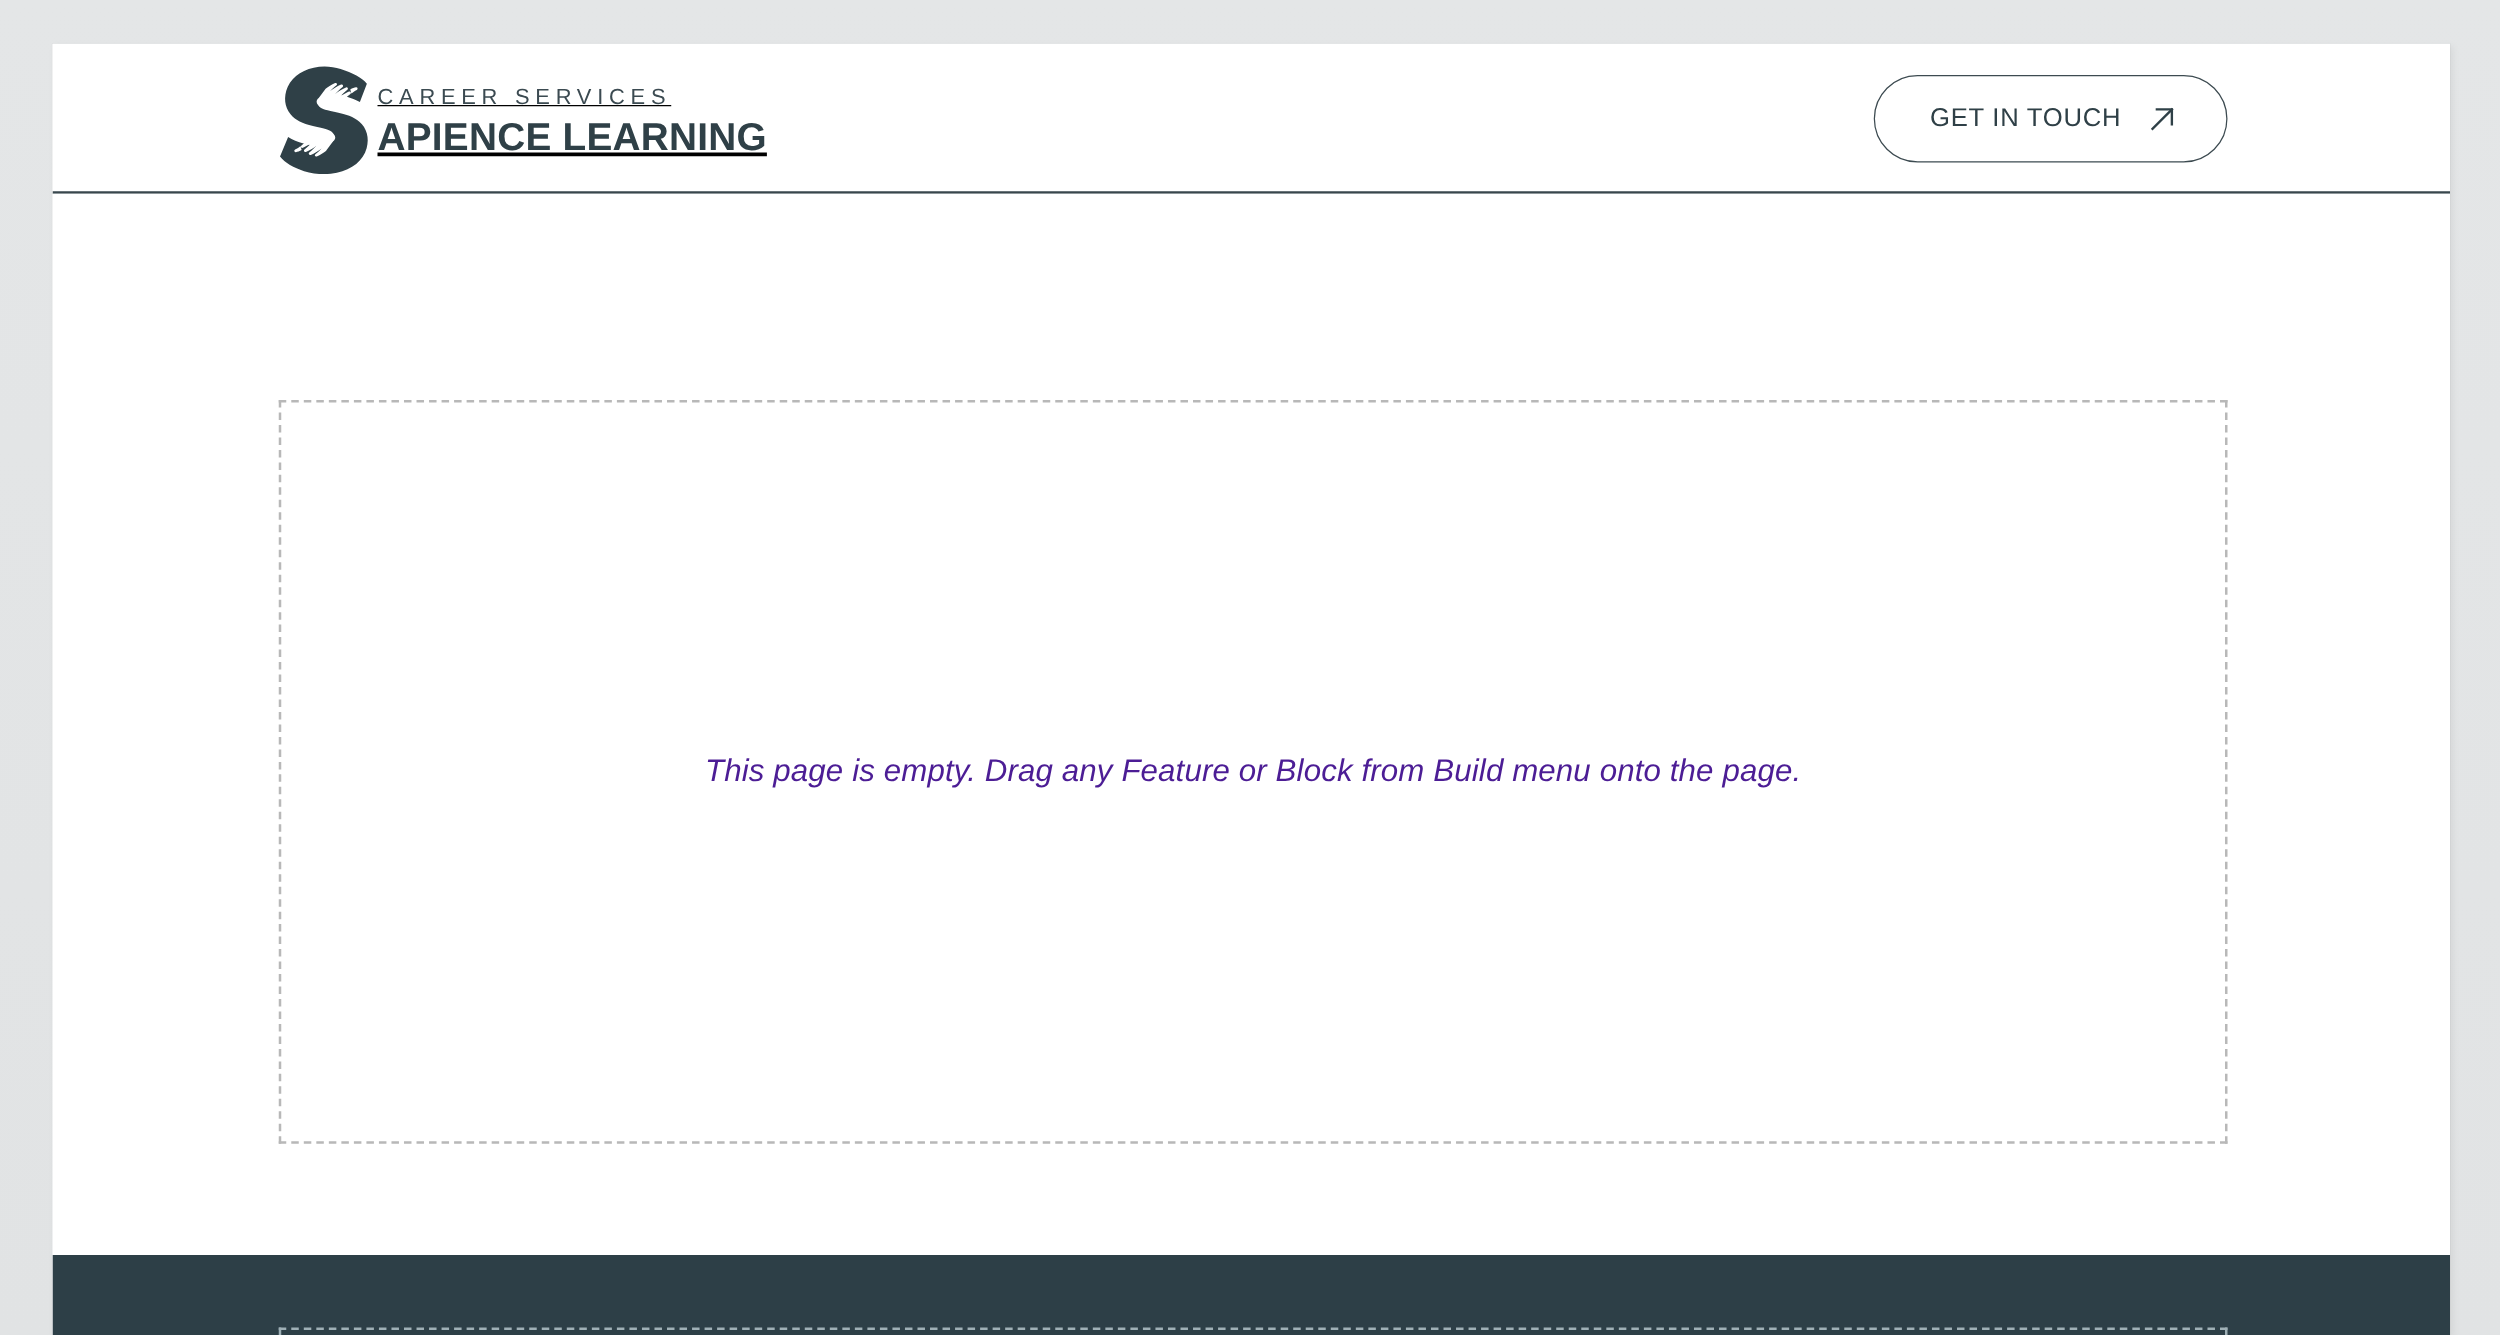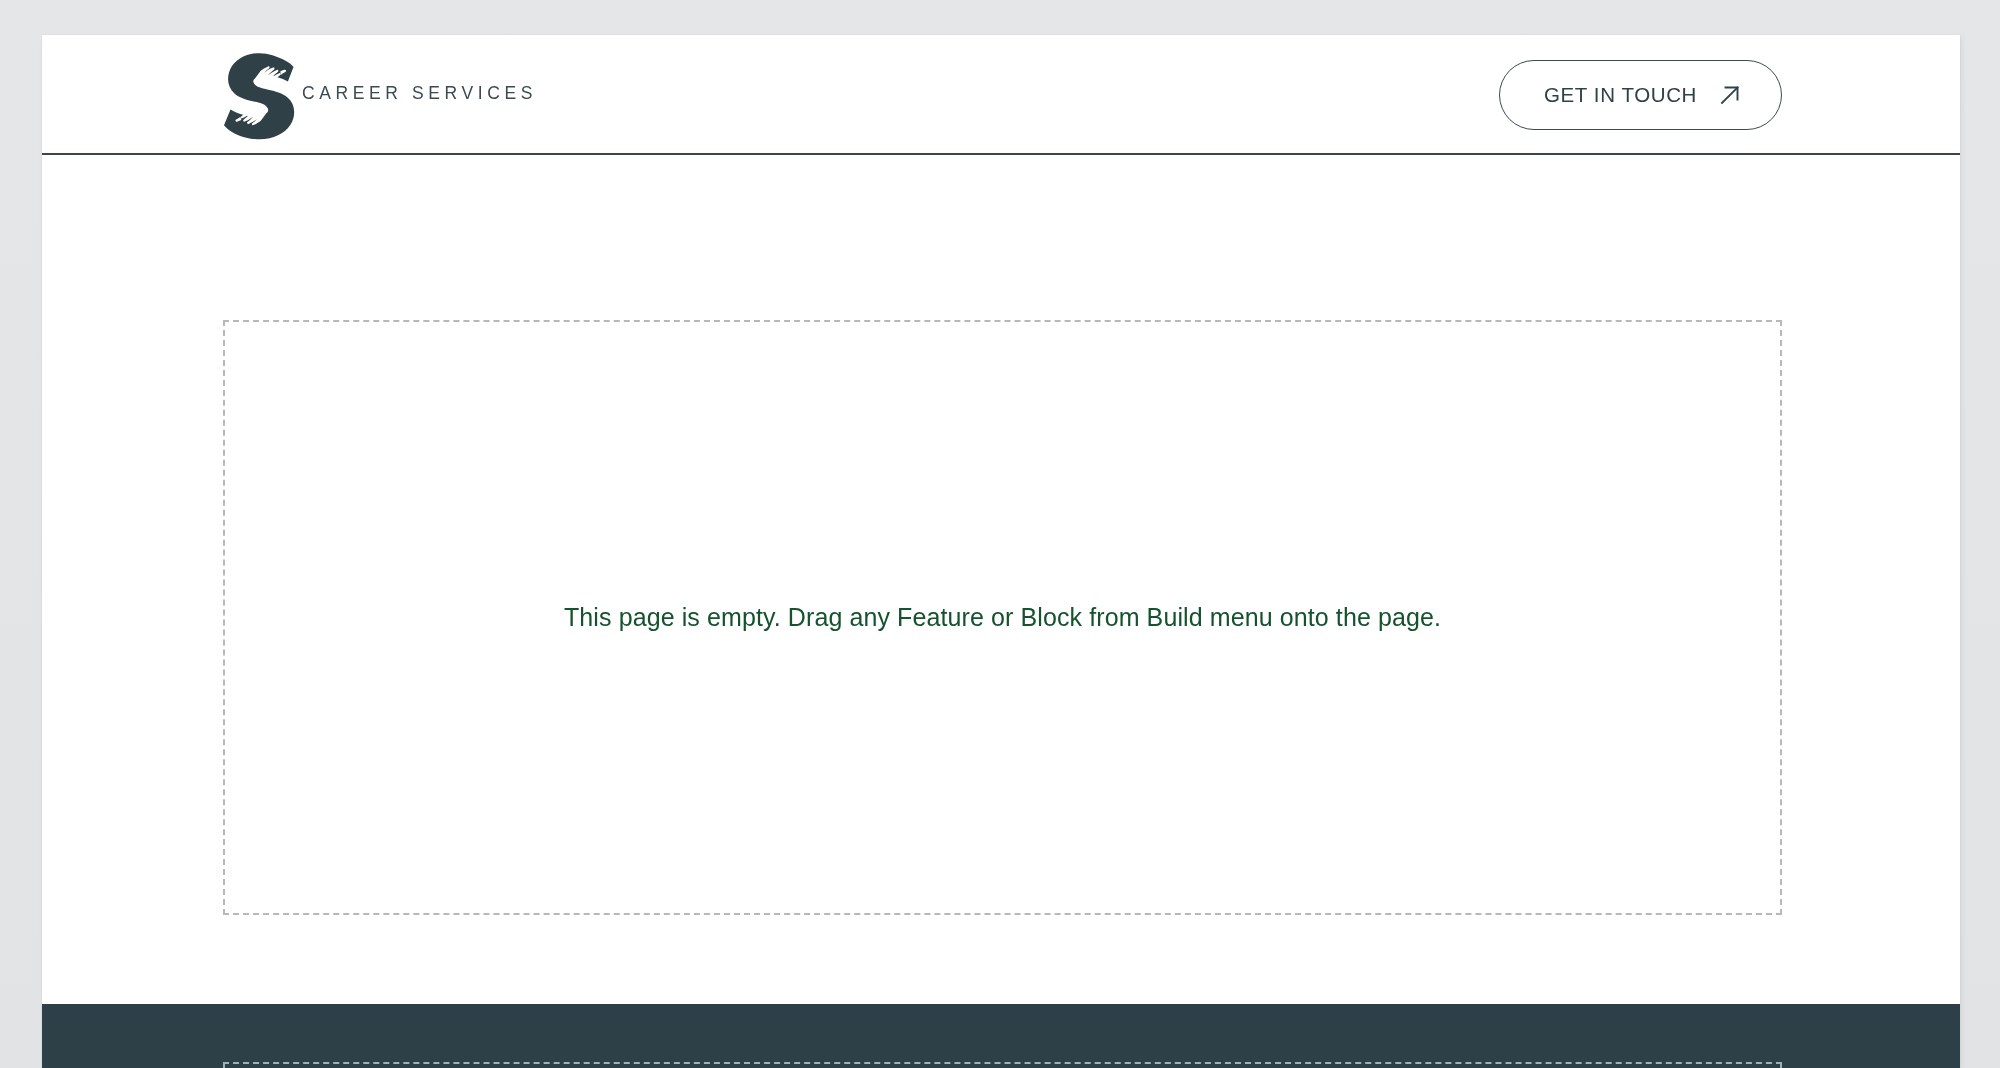--- a/index.html
+++ b/index.html
@@ -45,20 +45,21 @@
     box-sizing: border-box;
   }
 
   .brand {
     position: absolute;
     left: 182px;
     top: 8px;
     height: 105px;
     display: flex;
     align-items: center;
+    text-decoration: underline;
   }
   .brand-mark {
     width: 74px;
     height: 88px;
     flex: none;
     display: block;
   }
   .brand-text {
     margin-left: 4px;
     display: flex;
@@ -129,23 +130,24 @@
     width: 1559px;
     height: 595px;
     border: 2px dashed #b8b8b8;
     box-sizing: border-box;
     display: flex;
     align-items: center;
     justify-content: center;
   }
   .dropzone-text {
     font-size: 25px;
-    color: #14532d;
+    color: #4c1d95;
     letter-spacing: 0.1px;
     white-space: nowrap;
+    font-style: italic;
   }
 
   
   .site-footer {
     position: absolute;
     left: 0;
     top: 969px;
     width: 1918px;
     height: 64px;
     background: #2d3f47;
@@ -177,20 +179,21 @@
         <svg class="brand-mark" viewBox="0 0 74 88">
           <path d="M48.5 3.2C41.8 1.0 34.0 0.6 27.0 2.1 16.0 4.4 7.6 11.3 5.0 20.6c-2.3 8.1-0.3 15.6 5.2 20.7 4.3 4.0 10.0 6.2 19.6 8.2 8.3 1.7 11.3 3.0 12.8 5.2 1.9 2.8 0.6 6.6-3.0 8.4-4.4 2.2-12.3 2.1-20.7-0.3-4.6-1.3-9.0-3.2-12.4-5.3L0 73.2c3.9 4.8 11.0 9.2 19.3 11.7 8.4 2.5 18.2 3.0 26.2 1.3C57.7 83.6 66.6 76.4 69.3 66.6c2.3-8.4 0.1-16.1-5.8-21.2-4.5-3.9-10.4-6.0-20.3-8.0-8.0-1.6-10.9-2.8-12.3-4.8-1.8-2.6-0.6-6.1 2.8-7.8 4.1-2.0 11.4-1.9 19.2 0.3 4.0 1.1 7.9 2.7 11.0 4.5l5.6-14.6C66.0 10.2 57.7 6.2 48.5 3.2Z" fill="#2f4047"></path>
           <path d="M36.5 19.0c2.0-1.7 4.8-3.4 7.6-4.6 1.2-0.5 2.1 1.0 1.1 1.8-2.0 1.5-3.9 3.2-5.1 4.6 2.5-1.9 5.9-4.0 8.8-5.2 1.2-0.5 2.2 1.0 1.2 1.9-2.3 1.9-4.6 4.0-6.0 5.6 2.6-2.0 6.0-4.1 8.7-5.2 1.2-0.5 2.2 1.1 1.1 1.9-2.2 1.8-4.4 3.8-5.8 5.4 2.3-1.6 5.0-3.1 7.1-4.0 1.2-0.5 2.2 1.1 1.1 1.9-3.0 2.3-6.2 5.4-8.0 8.1-1.3 1.9-3.8 2.9-6.4 2.6l-9.4-1.1c-1.9-0.2-3.2-1.6-3.2-3.3 0-1.2 0.6-2.3 1.7-3.0l5.5-7.4Z" fill="#ffffff"></path>
           <path d="M56.2 19.5c1.6-0.9 3.4-1.5 4.6-1.7 1.3-0.2 1.8 1.5 0.6 2.1-1.6 0.8-3.2 1.9-4.3 2.9l-0.9-3.3Z" fill="#ffffff"></path>
           <path d="M37.0 68.5c-2.0 1.7-4.8 3.4-7.6 4.6-1.2 0.5-2.1-1.0-1.1-1.8 2.0-1.5 3.9-3.2 5.1-4.6-2.5 1.9-5.9 4.0-8.8 5.2-1.2 0.5-2.2-1.0-1.2-1.9 2.3-1.9 4.6-4.0 6.0-5.6-2.6 2.0-6.0 4.1-8.7 5.2-1.2 0.5-2.2-1.1-1.1-1.9 2.2-1.8 4.4-3.8 5.8-5.4-2.3 1.6-5.0 3.1-7.1 4.0-1.2 0.5-2.2-1.1-1.1-1.9 3.0-2.3 6.2-5.4 8.0-8.1 1.3-1.9 3.8-2.9 6.4-2.6l9.4 1.1c1.9 0.2 3.2 1.6 3.2 3.3 0 1.2-0.6 2.3-1.7 3.0l-5.5 7.4Z" fill="#ffffff"></path>
           <path d="M17.3 68.0c-1.6 0.9-3.4 1.5-4.6 1.7-1.3 0.2-1.8-1.5-0.6-2.1 1.6-0.8 3.2-1.9 4.3-2.9l0.9 3.3Z" fill="#ffffff"></path>
         </svg>
 
         <div class="brand-text">
           <div class="brand-kicker">CAREER SERVICES</div>
+          <div class="brand-name">APIENCE LEARNING</div>
         </div>
       </div>
 
       <div class="cta-button">
         <span class="cta-label">GET IN TOUCH</span>
         <svg class="cta-arrow" viewBox="0 0 26 26">
           <path d="M5 21 L20.5 5.5" stroke="#2f4047" stroke-width="1.9" fill="none" stroke-linecap="square"></path>
           <path d="M8.5 5.5 L20.5 5.5 L20.5 17.5" stroke="#2f4047" stroke-width="1.9" fill="none" stroke-linecap="square" stroke-linejoin="miter"></path>
         </svg>
       </div>

